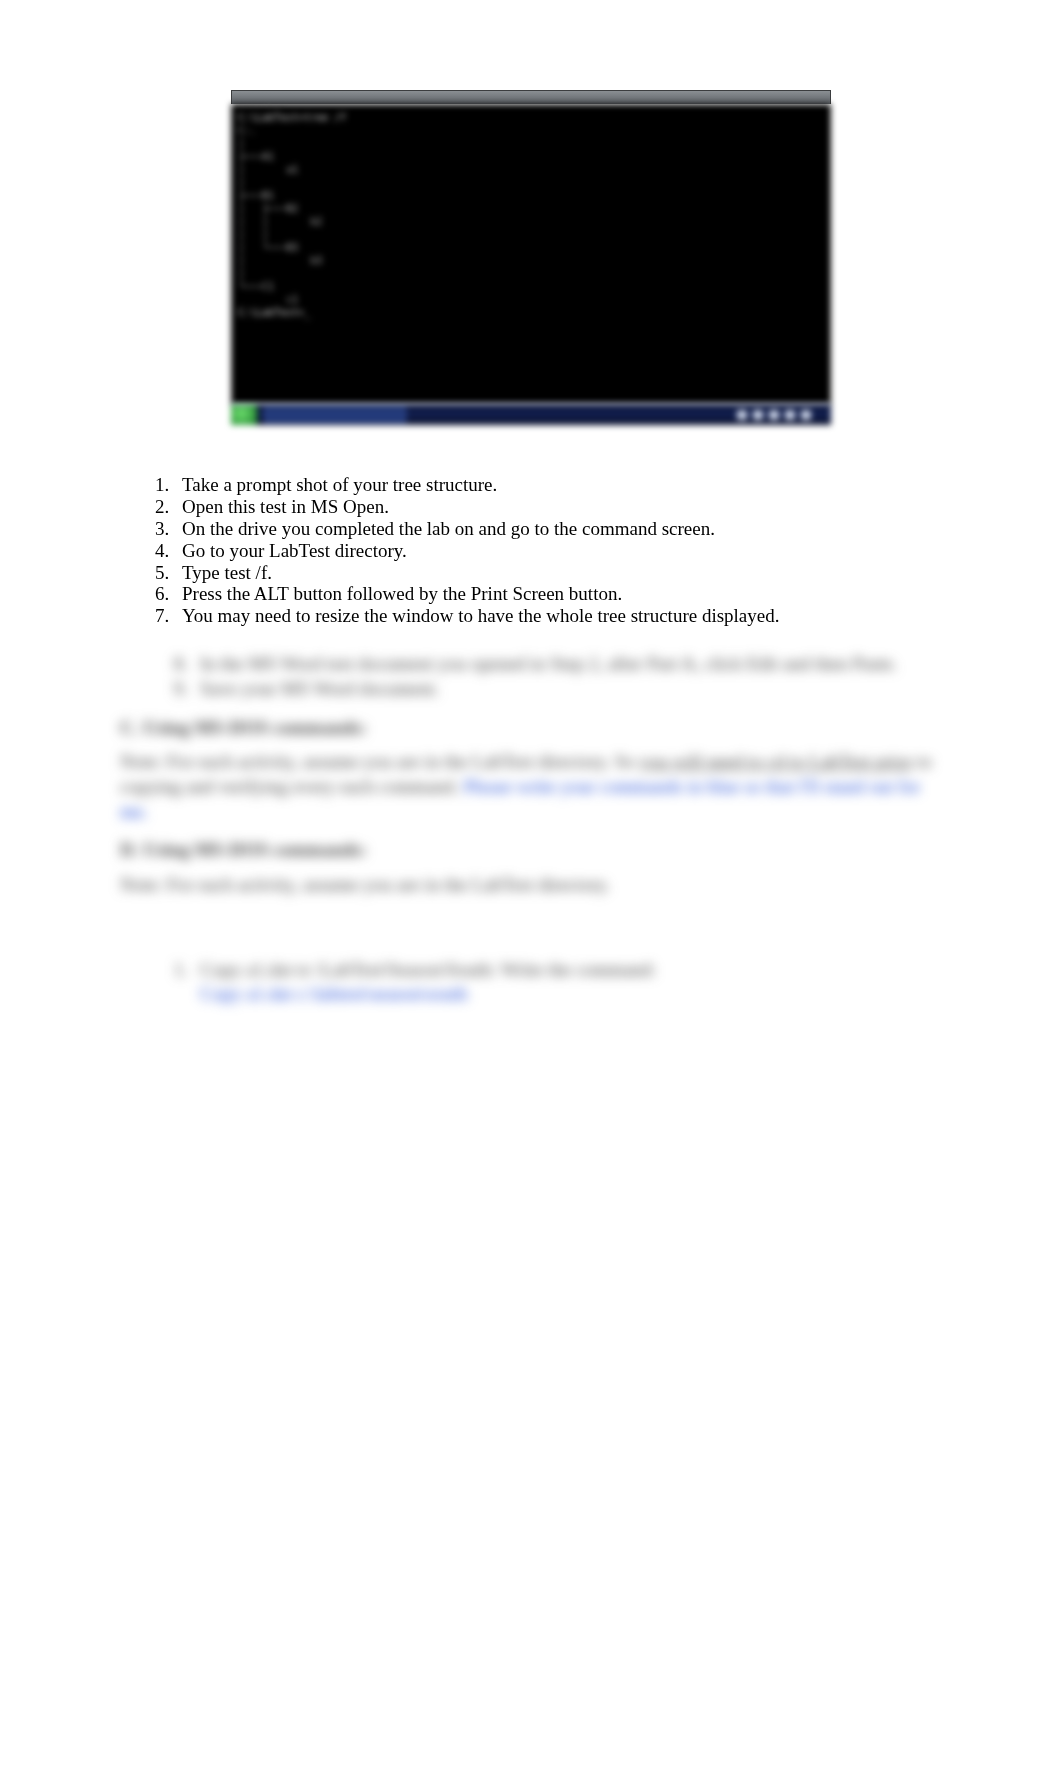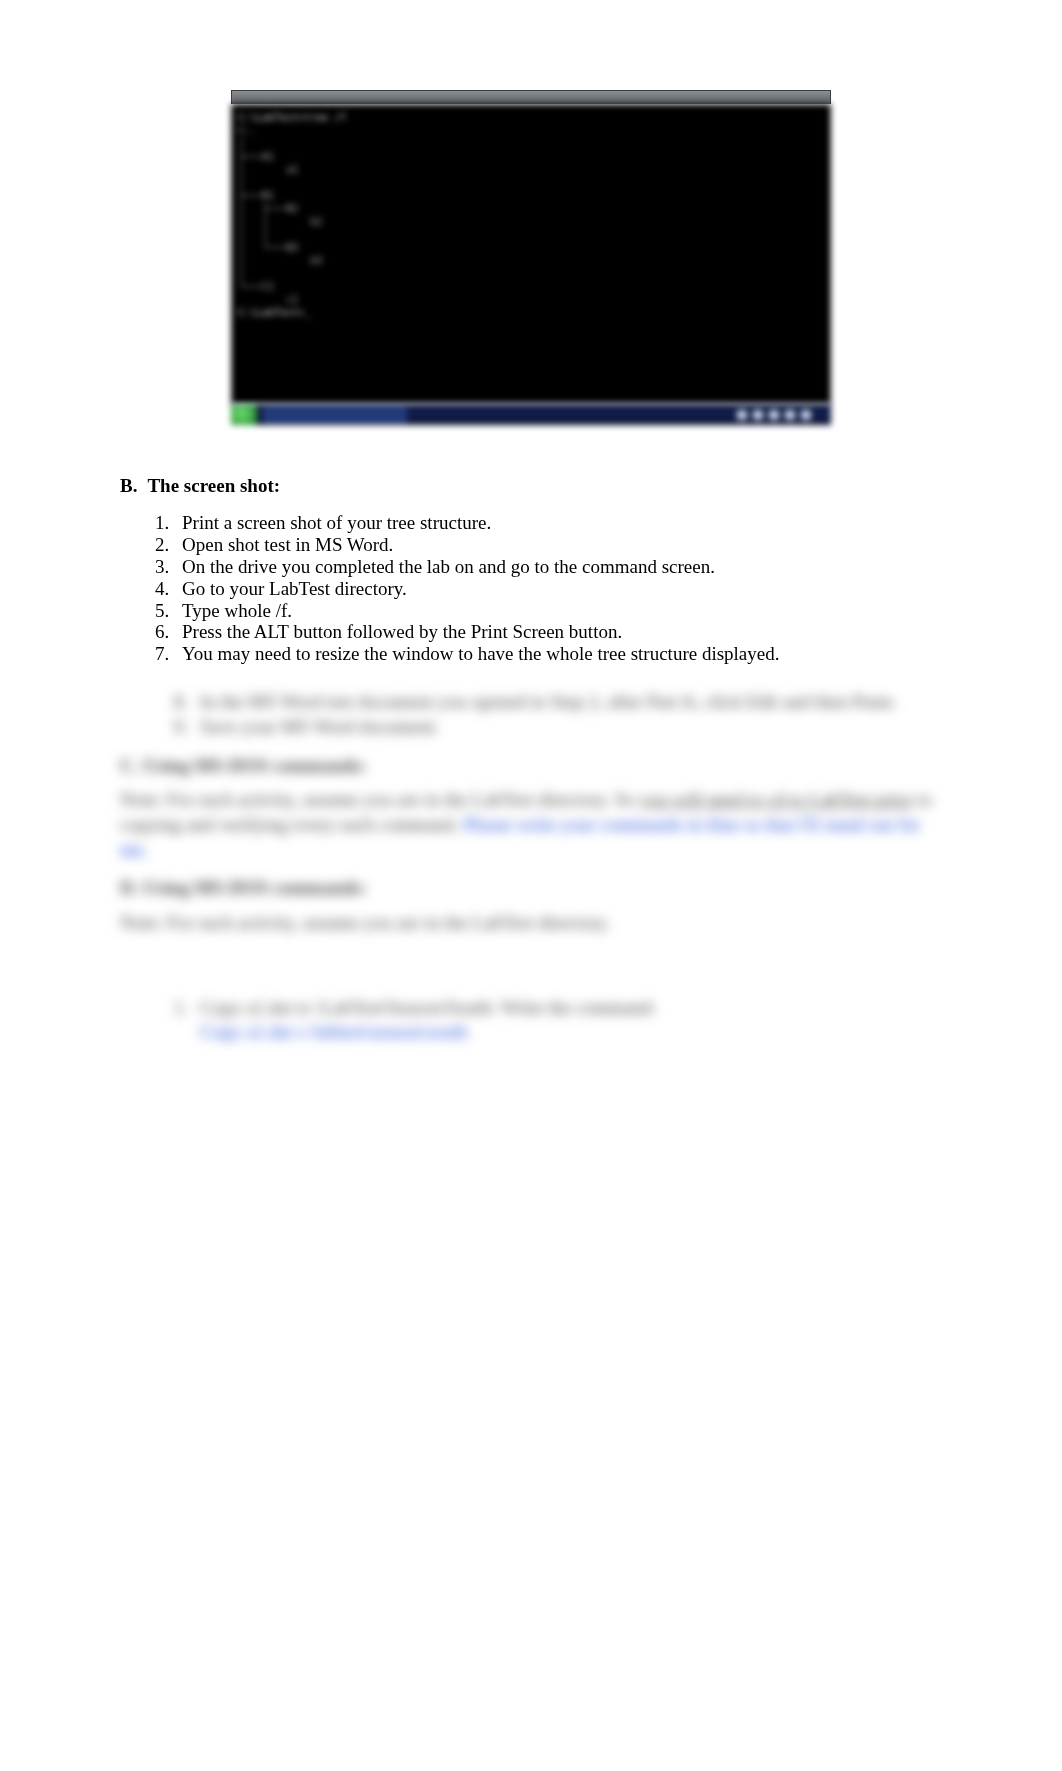--- a/index.html
+++ b/index.html
@@ -166,30 +166,27 @@
         <div class="tray-dot"></div>
         <div class="tray-dot"></div>
         <div class="tray-dot"></div>
         <div class="tray-dot"></div>
         <div class="tray-dot"></div>
         <div class="tray-clock"></div>
       </div>
     </div>
   </div>
 
-  <p class="section-b-heading">
-    <span class="letter">B.</span><span>The screen shot:</span>
-  </p>
 
   <ol class="steps" id="steps-list">
-      <li>Print a screen shot of your tree structure.</li>
-      <li>Open shot test in MS Word.</li>
+      <li>Take a prompt shot of your tree structure.</li>
+      <li>Open this test in MS Open.</li>
       <li>On the drive you completed the lab on and go to the command screen.</li>
       <li>Go to your <span class="bold">LabTest</span> directory.</li>
-      <li>Type <span class="bold">whole /f</span>.</li>
+      <li>Type <span class="bold">test /f</span>.</li>
       <li>Press the <span class="bold">ALT</span> button followed by the <span class="bold">Print Screen</span> button.</li>
       <li>You may need to resize the window to have the whole tree structure displayed.</li>
     </ol>
 
   <div class="blurred-block">
     <div class="sub-numbered">
       <span class="num">8.</span><span>In the MS Word test document you opened in Step 2, after Part A, click Edit and then Paste.</span>
     </div>
     <div class="sub-numbered">
       <span class="num">9.</span><span>Save your MS Word document.</span>

